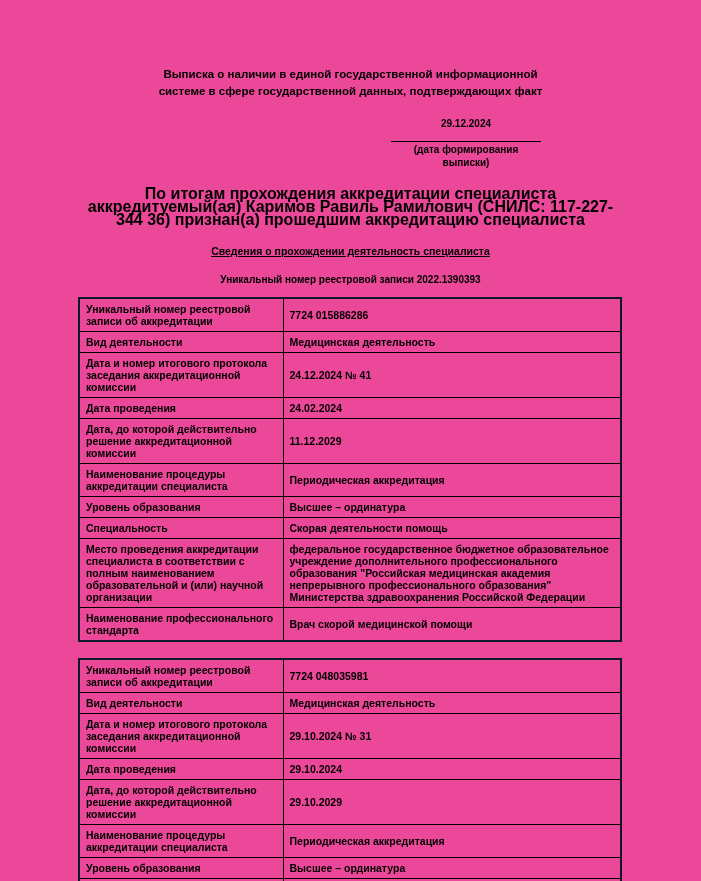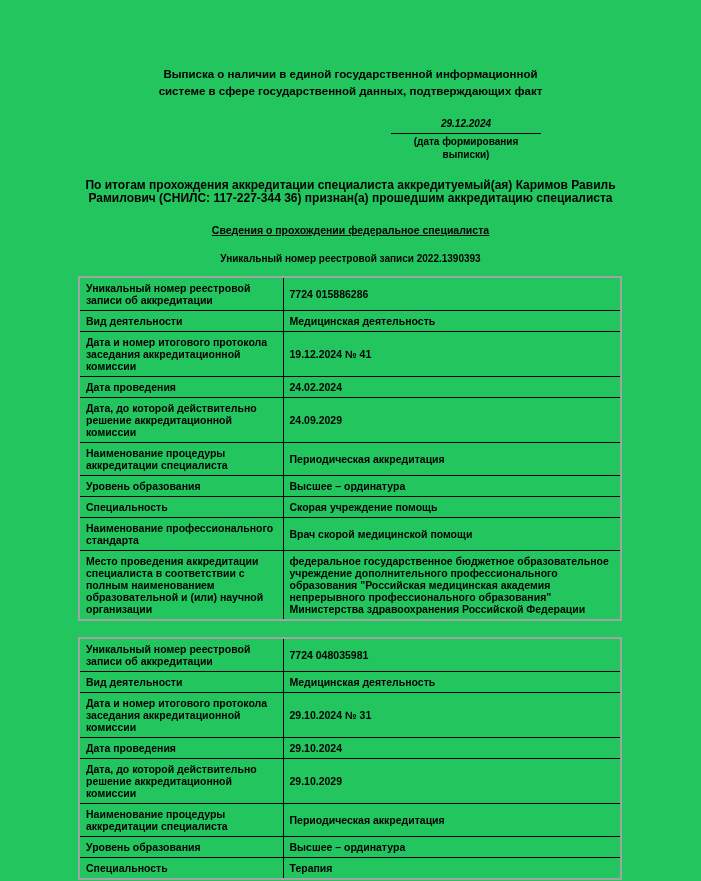--- a/index.html
+++ b/index.html
@@ -11,68 +11,67 @@
     height: 881px;
     font-family: "Liberation Sans", sans-serif;
     font-weight: bold;
     color: #000000;
     overflow: hidden;
   }
   .page {
     position: relative;
     width: 701px;
     height: 881px;
-    background: #22c55e;
+    background: #ec4899;
   }
   .doc-title {
     padding-top: 66px;
     text-align: center;
     font-size: 11.5px;
     line-height: 17px;
   }
   .date-block {
     width: 150px;
     margin: 17px 160px 0 auto;
     text-align: center;
     font-size: 10px;
     line-height: 13px;
   }
   .date-value {
     display: block;
     border-bottom: 1.5px solid #000000;
-    padding-bottom: 3px;
-    font-style: italic;
+    padding-bottom: 11px;
   }
   .date-label {
     padding-top: 1px;
     text-align: center;
   }
   .intro {
     width: 548px;
     margin: 18px auto 0;
     text-align: center;
-    font-size: 12px;
+    font-size: 16px;
     line-height: 13px;
   }
   .section-heading {
     margin-top: 19px;
     text-align: center;
     font-size: 10.5px;
     text-decoration: underline;
   }
   .registry-heading {
     margin-top: 17px;
     text-align: center;
     font-size: 10px;
   }
   table.acc-table {
     width: 544px;
     margin: 12px 0 16px 78px;
     border-collapse: collapse;
-    border: 2px solid #a3a3a3;
+    border: 2px solid #0f172a;
   }
   table.acc-table + table.acc-table {
     margin-top: 10px;
   }
   table.acc-table td {
     border: 1px solid #000000;
     font-size: 10.5px;
     line-height: 12px;
     vertical-align: middle;
     padding: 4px 8px 4px 6px;
@@ -94,65 +93,65 @@
     <div>системе в сфере государственной данных, подтверждающих факт</div>
   </div>
 
   <div class="date-block">
     <span class="date-value">29.12.2024</span>
     <div class="date-label">(дата формирования выписки)</div>
   </div>
 
   <p class="intro">По итогам прохождения аккредитации специалиста аккредитуемый(ая) Каримов Равиль Рамилович (СНИЛС: 117-227-344 36) признан(а) прошедшим аккредитацию специалиста</p>
 
-  <div class="section-heading">Сведения о прохождении федеральное специалиста</div>
+  <div class="section-heading">Сведения о прохождении деятельность специалиста</div>
 
   <div class="registry-heading">Уникальный номер реестровой записи 2022.1390393</div>
 
   <table class="acc-table">
       <tbody>
         <tr>
           <td class="label-cell">Уникальный номер реестровой записи об аккредитации</td>
           <td class="value-cell">7724 015886286</td>
         </tr>
         <tr>
           <td class="label-cell">Вид деятельности</td>
           <td class="value-cell">Медицинская деятельность</td>
         </tr>
         <tr>
           <td class="label-cell">Дата и номер итогового протокола заседания аккредитационной комиссии</td>
-          <td class="value-cell">19.12.2024 № 41</td>
+          <td class="value-cell">24.12.2024 № 41</td>
         </tr>
         <tr>
           <td class="label-cell">Дата проведения</td>
           <td class="value-cell">24.02.2024</td>
         </tr>
         <tr>
           <td class="label-cell">Дата, до которой действительно решение аккредитационной комиссии</td>
-          <td class="value-cell">24.09.2029</td>
+          <td class="value-cell">11.12.2029</td>
         </tr>
         <tr>
           <td class="label-cell">Наименование процедуры аккредитации специалиста</td>
           <td class="value-cell">Периодическая аккредитация</td>
         </tr>
         <tr>
           <td class="label-cell">Уровень образования</td>
           <td class="value-cell">Высшее – ординатура</td>
         </tr>
         <tr>
           <td class="label-cell">Специальность</td>
-          <td class="value-cell">Скорая учреждение помощь</td>
+          <td class="value-cell">Скорая деятельности помощь</td>
+        </tr>
+        <tr>
+          <td class="label-cell">Место проведения аккредитации специалиста в соответствии с полным наименованием образовательной и (или) научной организации</td>
+          <td class="value-cell">федеральное государственное бюджетное образовательное учреждение дополнительного профессионального образования "Российская медицинская академия непрерывного профессионального образования" Министерства здравоохранения Российской Федерации</td>
         </tr>
         <tr>
           <td class="label-cell">Наименование профессионального стандарта</td>
           <td class="value-cell">Врач скорой медицинской помощи</td>
-        </tr>
-        <tr>
-          <td class="label-cell">Место проведения аккредитации специалиста в соответствии с полным наименованием образовательной и (или) научной организации</td>
-          <td class="value-cell">федеральное государственное бюджетное образовательное учреждение дополнительного профессионального образования "Российская медицинская академия непрерывного профессионального образования" Министерства здравоохранения Российской Федерации</td>
         </tr>
       </tbody>
     </table>
 
   <table class="acc-table">
       <tbody>
         <tr>
           <td class="label-cell">Уникальный номер реестровой записи об аккредитации</td>
           <td class="value-cell">7724 048035981</td>
         </tr>

